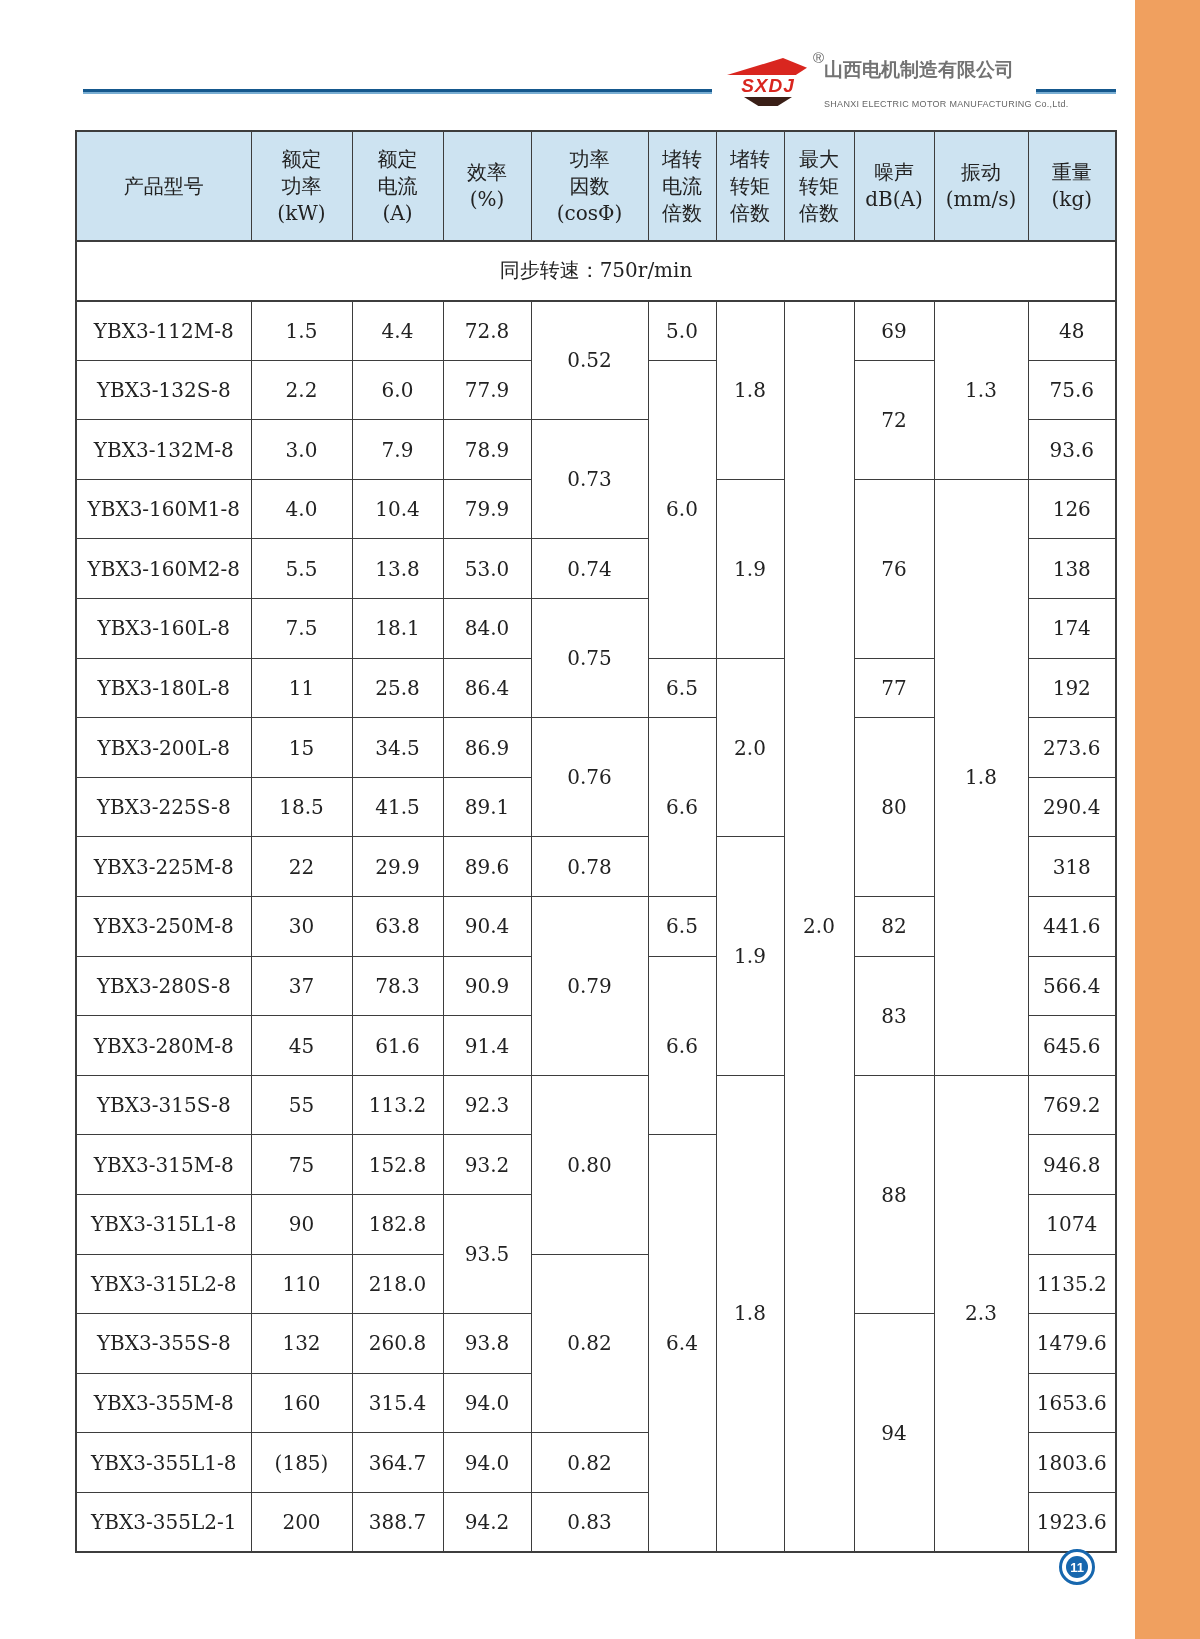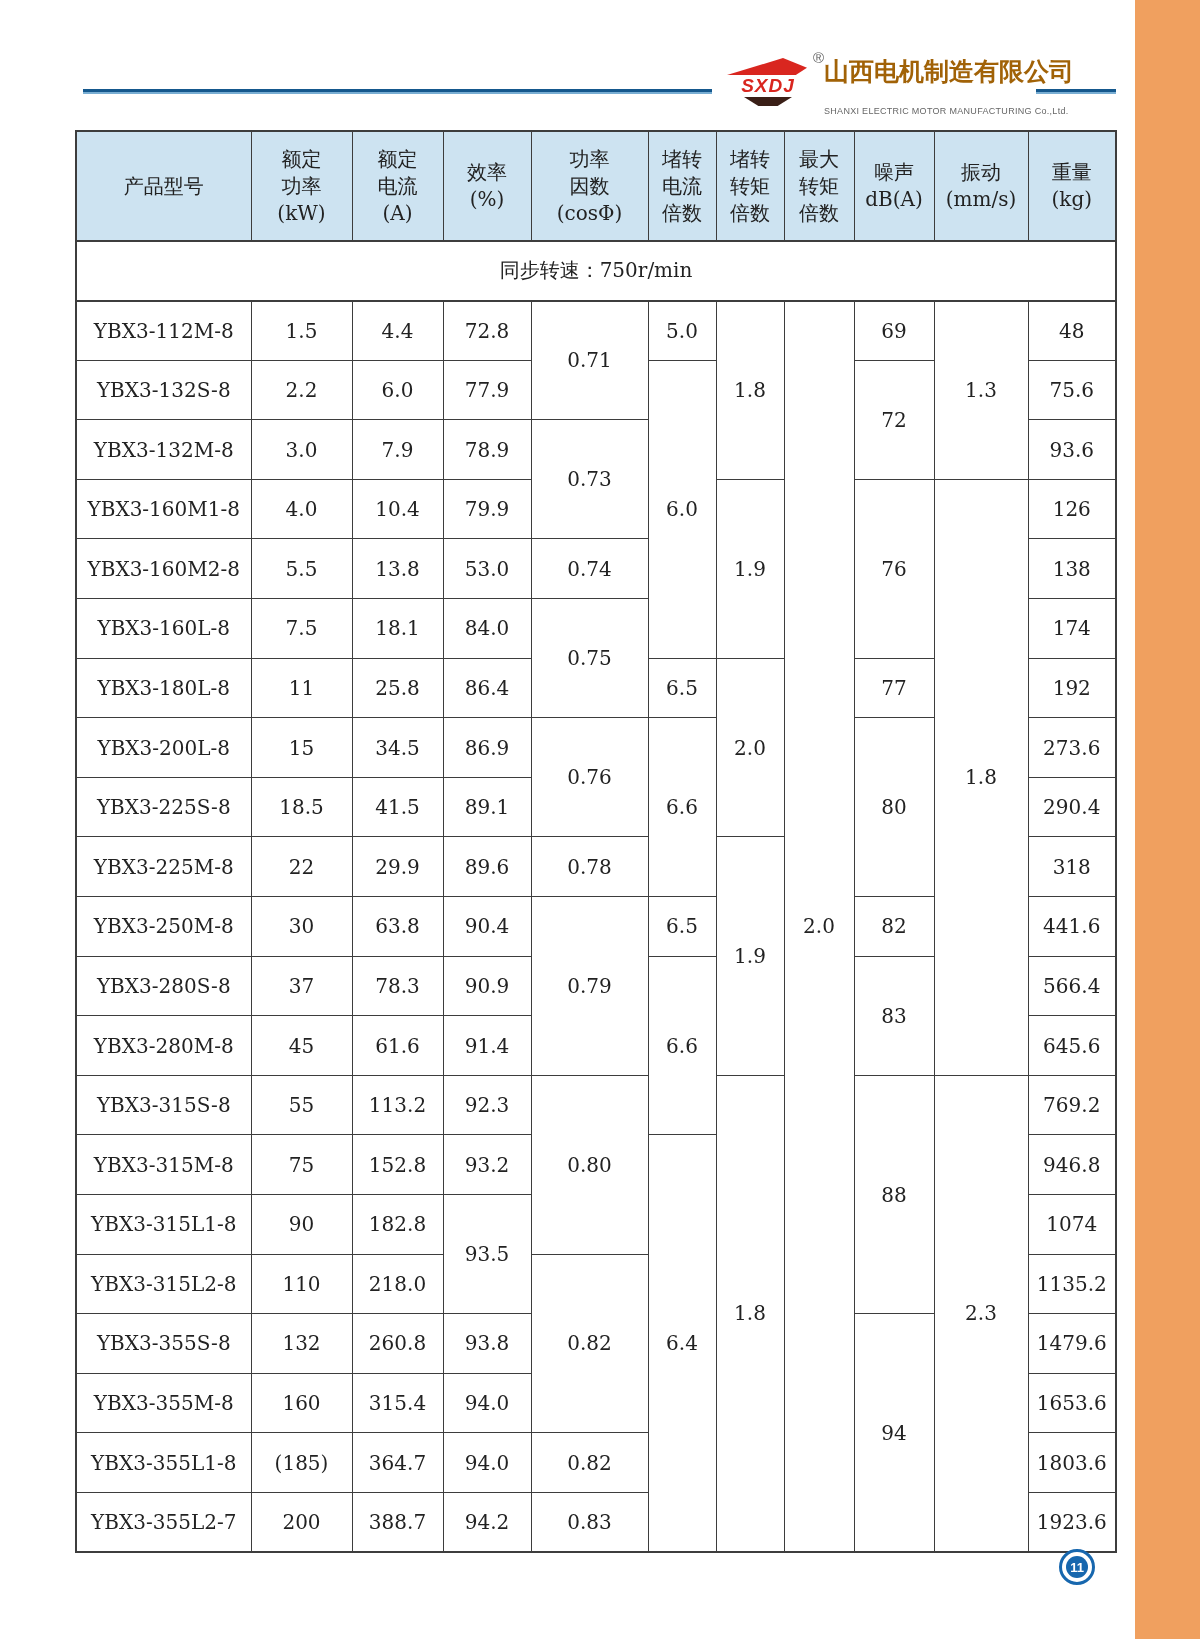--- a/index.html
+++ b/index.html
@@ -24,22 +24,22 @@
     -webkit-clip-path:polygon(0 100%,70% 0,100% 58%,86% 100%);
     clip-path:polygon(0 100%,70% 0,100% 58%,86% 100%);}
   .logo-text{color:#d9261f;font-family:Liberation Sans, sans-serif;font-weight:bold;font-style:italic;
     font-size:19px;line-height:1;letter-spacing:1px;text-align:center;margin-top:1px;}
   .logo-base{margin:2px auto 0;width:48px;height:9px;background:#3a1f17;
     -webkit-clip-path:polygon(0 0,100% 0,70% 100%,30% 100%);
     clip-path:polygon(0 0,100% 0,70% 100%,30% 100%);}
   .reg{position:absolute;left:813px;top:50px;color:#666;font-size:15px;
     font-family:"Liberation Sans",sans-serif;line-height:1;}
   .company{position:absolute;left:824px;top:60px;width:300px;}
-  .company-cn{font-size:25px;font-weight:bold;color:#a16207;
-    font-family:Liberation Mono, monospace;white-space:nowrap;line-height:1.1;}
+  .company-cn{font-size:19px;font-weight:bold;color:#737373;
+    font-family:Liberation Sans, sans-serif;white-space:nowrap;line-height:1.1;}
   .company-en{font-size:9px;color:#666;letter-spacing:0.3px;margin-top:18px;white-space:nowrap;
     font-family:"Liberation Sans",sans-serif;}
 
   
   table.spec{
     position:absolute;left:75px;top:130px;width:1040px;
     border-collapse:collapse;table-layout:fixed;
     border:2px solid #3d3d3d;
   }
   table.spec th,table.spec td{
@@ -135,21 +135,21 @@
   </thead>
   <tbody class="data" id="table-body">
     <tr class="subtitle-row">
       <td colspan="11">同步转速：750r/min</td>
     </tr>
   <tr>
         <td>YBX3-112M-8</td>
         <td>1.5</td>
         <td>4.4</td>
         <td>72.8</td>
-        <td rowspan="2">0.71</td>
+        <td rowspan="2">0.52</td>
         <td>5.0</td>
         <td rowspan="3">1.8</td>
         <td rowspan="21">2.0</td>
         <td>69</td>
         <td rowspan="3">1.3</td>
         <td>48</td>
       </tr>
       <tr>
         <td>YBX3-132S-8</td>
         <td>2.2</td>
@@ -305,21 +305,21 @@
       </tr>
       <tr>
         <td>YBX3-355L1-8</td>
         <td>(185)</td>
         <td>364.7</td>
         <td>94.0</td>
         <td>0.82</td>
         <td>1803.6</td>
       </tr>
       <tr>
-        <td>YBX3-355L2-7</td>
+        <td>YBX3-355L2-1</td>
         <td>200</td>
         <td>388.7</td>
         <td>94.2</td>
         <td>0.83</td>
         <td>1923.6</td>
       </tr>
     </tbody>
 </table>
 
 <div class="page-num">

